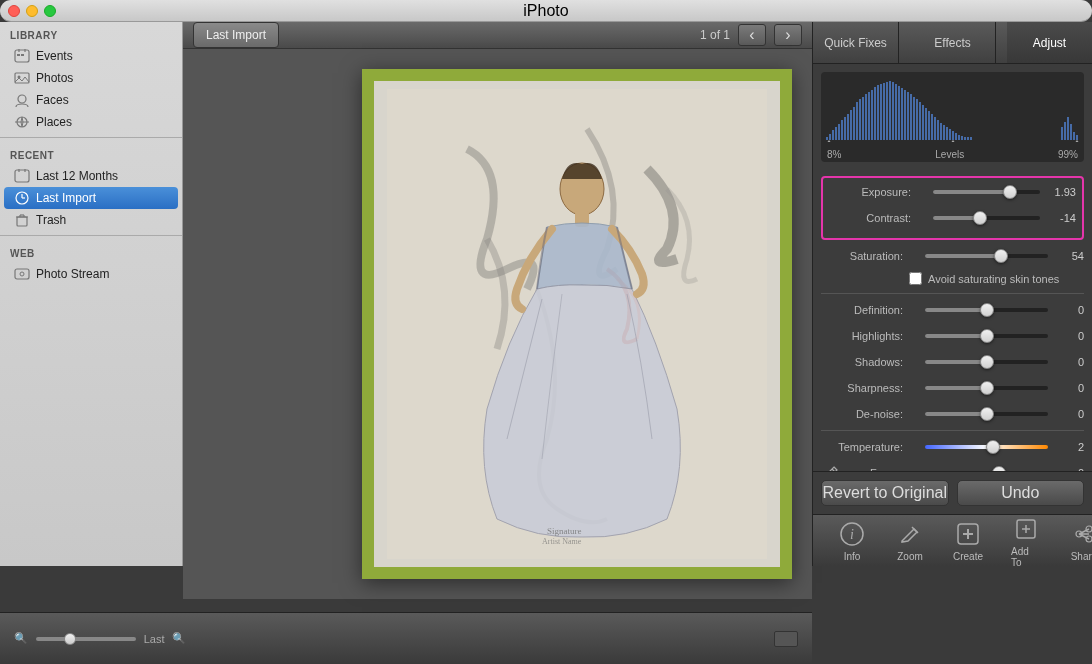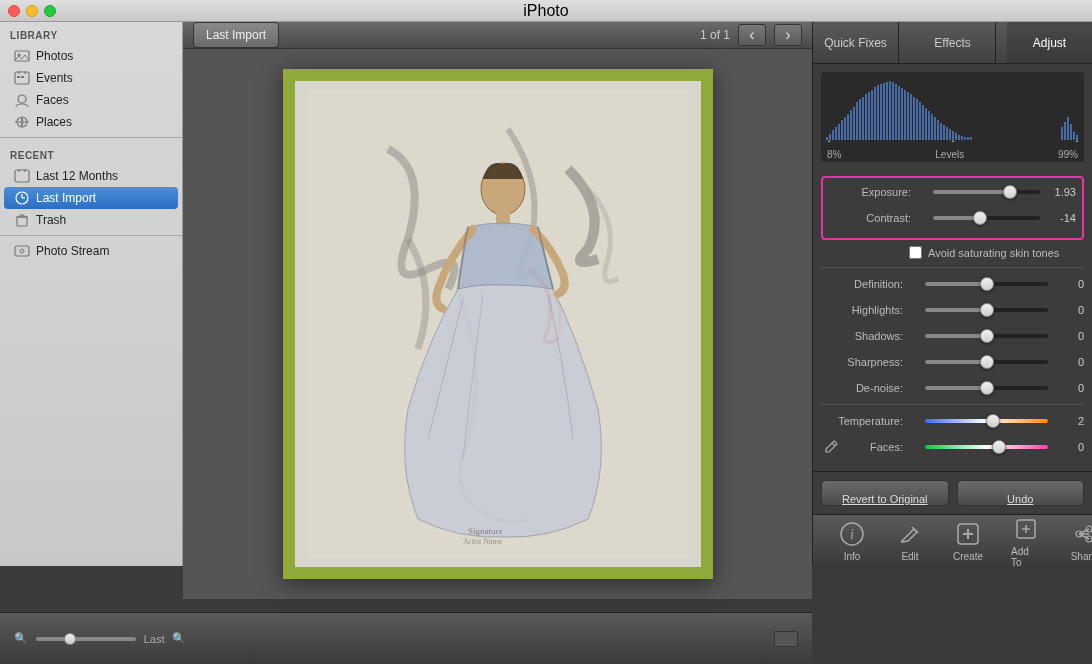--- a/index.html
+++ b/index.html
@@ -3,20 +3,21 @@
   <meta charset="utf-8">
   <style>
     * { margin: 0; padding: 0; box-sizing: border-box; }
     body { width: 1092px; height: 664px; background: #3a3a3a; font-family: -apple-system, 'Helvetica Neue', Arial, sans-serif; overflow: hidden; user-select: none; }
 
     
     #titlebar {
       width: 100%; height: 22px; background: linear-gradient(to bottom, #e0e0e0, #c8c8c8);
       display: flex; align-items: center; justify-content: center; position: relative;
       border-bottom: 1px solid #999;
+      border-radius: 11px;
     }
     .traffic-lights { position: absolute; left: 8px; display: flex; gap: 6px; align-items: center; }
     .tl { width: 12px; height: 12px; border-radius: 50%; }
     .tl-close { background: #ff5f57; border: 1px solid #e0443e; }
     .tl-min { background: #febc2e; border: 1px solid #d4a012; }
     .tl-max { background: #28c840; border: 1px solid #1aab29; }
 
     
     #main { display: flex; width: 1092px; height: 544px; }
 
@@ -51,21 +52,21 @@
       cursor: pointer; color: #ddd; font-size: 12px;
     }
     .breadcrumb-btn {
       height: 26px; background: linear-gradient(to bottom, #8a8a8a, #6a6a6a);
       border: 1px solid #333; border-radius: 4px; padding: 0 12px;
       font-size: 12px; color: #eee; display: flex; align-items: center; cursor: pointer;
     }
     .photo-count { flex: 1; text-align: right; font-size: 12px; color: #ccc; }
 
     
-    #photo-area { flex: 1; display: flex; align-items: center; justify-content: center; background: #555; padding: 20px; }
+    #photo-area { flex: 1; display: flex; align-items: center; justify-content: flex-end; background: #555; padding: 20px; }
     #photo-frame {
       border: 12px solid #8faa3a; width: 430px; height: 510px;
       display: flex; align-items: center; justify-content: center; background: #d8d5cc;
       box-shadow: 0 4px 20px rgba(0,0,0,0.5);
     }
     #photo-inner { width: 380px; height: 470px; background: #e8e5dc; position: relative; overflow: hidden; }
 
     
     #adjust-panel {
       width: 280px; min-width: 280px; background: #3c3c3c; border-left: 1px solid #222;
@@ -108,23 +109,23 @@
 
     .divider { height: 1px; background: #555; margin: 6px 0; }
 
     
     .temp-track { background: linear-gradient(to right, #4466ff, #ffffff, #ff8800) !important; }
     .tint-track { background: linear-gradient(to right, #00cc44, #ffffff, #ff44aa) !important; }
 
     
     .panel-buttons { display: flex; gap: 8px; padding: 8px; border-top: 1px solid #222; }
     .action-btn {
-      flex: 1; height: 26px; border-radius: 5px; font-size: 11px; cursor: pointer;
+      flex: 1; height: 26px; border-radius: 5px; font-size: 16px; cursor: pointer;
       background: linear-gradient(to bottom, #6a6a6a, #4a4a4a);
-      border: 1px solid #333; color: #ddd; display: flex; align-items: flex-end; justify-content: center; text-decoration: underline;
+      border: 1px solid #333; color: #ddd; display: flex; align-items: center; justify-content: center;
     }
 
     
     #bottom-bar {
       height: 52px; background: linear-gradient(to bottom, #5a5a5a, #3a3a3a);
       border-top: 1px solid #222; display: flex; align-items: center; padding: 0 10px; gap: 0;
       width: 1092px;
     }
     .bottom-btn { display: flex; flex-direction: column; align-items: center; gap: 2px; padding: 4px 14px; cursor: pointer; }
     .bottom-btn .btn-icon { width: 30px; height: 30px; display: flex; align-items: center; justify-content: center; font-size: 22px; color: #ccc; }
@@ -150,42 +151,42 @@
   <span>iPhoto</span>
 </div>
 
 <div id="main">
 
   <div id="sidebar">
     <div class="sidebar-section-header">LIBRARY</div>
     <div class="sidebar-item">
       <span class="icon">
         <svg width="16" height="16" viewBox="0 0 16 16">
-            <rect x="1" y="3" width="14" height="10" rx="1" fill="none" stroke="#777" stroke-width="1.2"></rect>
-            <circle cx="5" cy="7" r="1.5" fill="#777"></circle>
-            <polyline points="1,12 5,8 8,11 11,7 15,12" fill="none" stroke="#777" stroke-width="1"></polyline>
-          </svg>
-      </span>
-      <span>Photos</span>
-    </div>
-    <div class="sidebar-item">
-      <span class="icon">
-        <svg width="16" height="16" viewBox="0 0 16 16">
             <rect x="1" y="2" width="14" height="12" rx="2" fill="none" stroke="#777" stroke-width="1.2"></rect>
             <line x1="5" y1="1" x2="5" y2="4" stroke="#777" stroke-width="1.2"></line>
             <line x1="11" y1="1" x2="11" y2="4" stroke="#777" stroke-width="1.2"></line>
             <rect x="3" y="6" width="3" height="2" fill="#777"></rect>
             <rect x="7" y="6" width="3" height="2" fill="#777"></rect>
           </svg>
       </span>
       <span>Events</span>
     </div>
     <div class="sidebar-item">
       <span class="icon">
         <svg width="16" height="16" viewBox="0 0 16 16">
+            <rect x="1" y="3" width="14" height="10" rx="1" fill="none" stroke="#777" stroke-width="1.2"></rect>
+            <circle cx="5" cy="7" r="1.5" fill="#777"></circle>
+            <polyline points="1,12 5,8 8,11 11,7 15,12" fill="none" stroke="#777" stroke-width="1"></polyline>
+          </svg>
+      </span>
+      <span>Photos</span>
+    </div>
+    <div class="sidebar-item">
+      <span class="icon">
+        <svg width="16" height="16" viewBox="0 0 16 16">
             <circle cx="8" cy="7" r="4" fill="none" stroke="#777" stroke-width="1.2"></circle>
             <path d="M2 15 C2 11 14 11 14 15" fill="none" stroke="#777" stroke-width="1.2"></path>
           </svg>
       </span>
       <span>Faces</span>
     </div>
     <div class="sidebar-item">
       <span class="icon">
         <svg width="16" height="16" viewBox="0 0 16 16">
             <circle cx="8" cy="8" r="5" fill="none" stroke="#777" stroke-width="1.2"></circle>
@@ -227,20 +228,21 @@
             <line x1="2" y1="5" x2="14" y2="5" stroke="#777" stroke-width="1.2"></line>
             <line x1="6" y1="5" x2="6" y2="3" stroke="#777" stroke-width="1.2"></line>
             <line x1="10" y1="5" x2="10" y2="3" stroke="#777" stroke-width="1.2"></line>
             <line x1="6" y1="3" x2="10" y2="3" stroke="#777" stroke-width="1.2"></line>
           </svg>
       </span>
       <span>Trash</span>
     </div>
 
     <div class="sidebar-separator"></div>
+    <div class="sidebar-section-header">WEB</div>
     <div class="sidebar-item">
       <span class="icon">
         <svg width="16" height="16" viewBox="0 0 16 16">
             <rect x="1" y="3" width="14" height="10" rx="2" fill="none" stroke="#777" stroke-width="1.2"></rect>
             <circle cx="8" cy="8" r="2" fill="none" stroke="#777" stroke-width="1"></circle>
           </svg>
       </span>
       <span>Photo Stream</span>
     </div>
   </div>
@@ -411,20 +413,28 @@
         <div class="control-row">
           <span class="control-label">Contrast:</span>
           <div class="slider-track">
             <div class="slider-fill" style="width:44%;"></div>
             <div class="slider-thumb" style="left:44%;"></div>
           </div>
           <span class="control-value">-14</span>
         </div>
       </div>
 
+      <div class="control-row">
+        <span class="control-label">Saturation:</span>
+        <div class="slider-track">
+          <div class="slider-fill" style="width:62%;"></div>
+          <div class="slider-thumb" style="left:62%;"></div>
+        </div>
+        <span class="control-value">54</span>
+      </div>
 
       <div class="checkbox-row">
         <input type="checkbox" id="avoid-skin" style="">
         <label for="avoid-skin">Avoid saturating skin tones</label>
       </div>
 
       <div class="divider"></div>
 
       <div class="control-row">
         <span class="control-label">Definition:</span>
@@ -516,21 +526,21 @@
         </div>
         <span class="btn-label">Info</span>
       </div>
       <div class="bottom-btn">
         <div class="btn-icon">
           <svg width="26" height="26" viewBox="0 0 26 26">
               <path d="M5 20 L8 17 L17 8 L20 11 L11 20 L5 21 Z" fill="none" stroke="#aaa" stroke-width="1.5"></path>
               <line x1="15" y1="6" x2="21" y2="12" stroke="#aaa" stroke-width="1.5"></line>
             </svg>
         </div>
-        <span class="btn-label">Edit</span>
+        <span class="btn-label">Zoom</span>
       </div>
       <div class="bottom-btn">
         <div class="btn-icon">
           <svg width="26" height="26" viewBox="0 0 26 26">
               <rect x="3" y="3" width="20" height="20" rx="3" fill="none" stroke="#aaa" stroke-width="1.5"></rect>
               <line x1="13" y1="8" x2="13" y2="18" stroke="#aaa" stroke-width="2"></line>
               <line x1="8" y1="13" x2="18" y2="13" stroke="#aaa" stroke-width="2"></line>
             </svg>
         </div>
         <span class="btn-label">Create</span>

